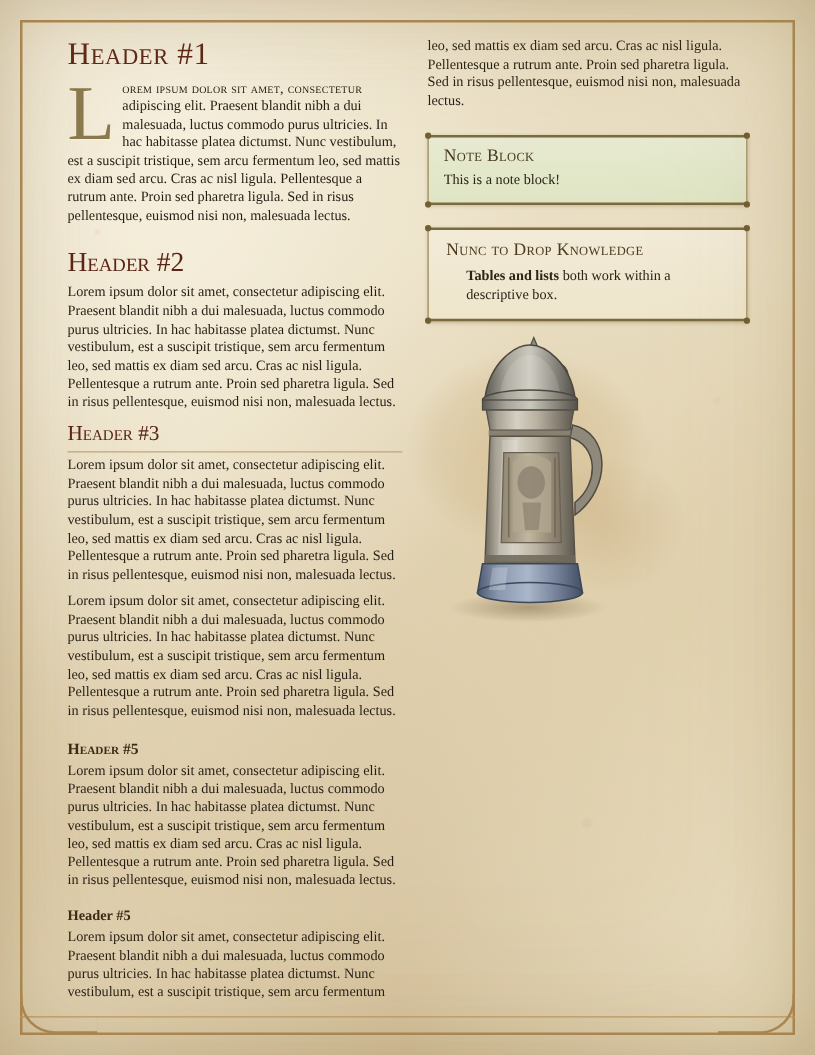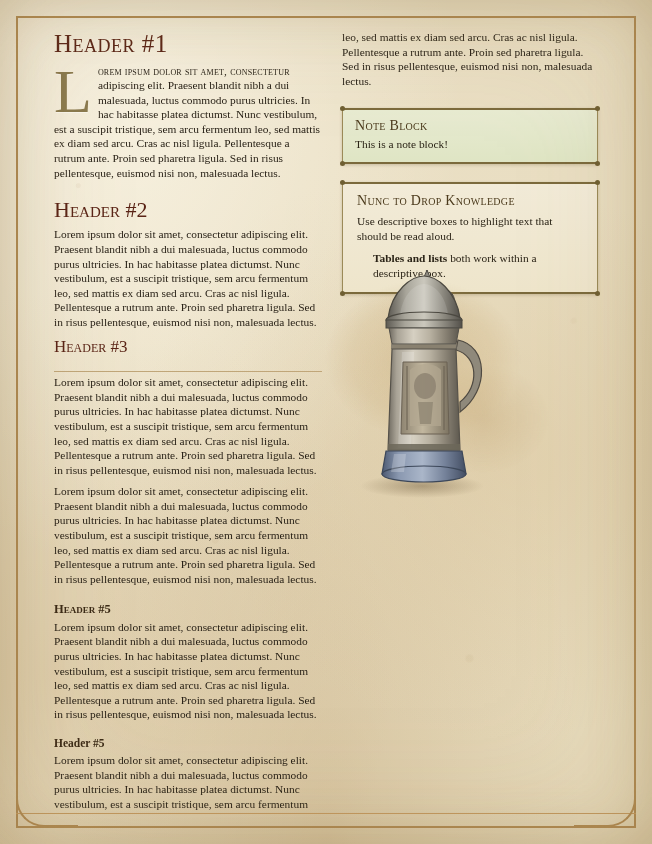--- a/index.html
+++ b/index.html
@@ -106,21 +106,21 @@
     font-weight: normal;
     margin: 18px 0 5px 0;
     line-height: 1.1;
   }
   .h3 {
     font-variant: small-caps;
     color: #5a2416;
     font-size: 17px;
     font-weight: normal;
     margin: 4px 0 3px 0;
-    padding-bottom: 15px;
+    padding-bottom: 5px;
     border-bottom: 1px solid #c0a679;
     line-height: 1.15;
   }
   .h4 {
     font-variant: small-caps;
     color: #5a2416;
     font-size: 14px;
     font-weight: normal;
     margin: 16px 0 3px 0;
     line-height: 1.15;
@@ -309,21 +309,20 @@
         <div class="note-title">Note Block</div>
         <p class="note-text">This is a note block!</p>
       </div>
 
       <div class="desc-block">
         <span class="nub tl"></span>
         <span class="nub tr"></span>
         <span class="nub bl"></span>
         <span class="nub br"></span>
         <div class="desc-title">Nunc to Drop Knowledge</div>
-        <p class="desc-text">Use descriptive boxes to highlight text that should be read aloud.</p>
         <p class="desc-text last"><b>Tables and lists</b><span> both work within a descriptive box.</span></p>
       </div>
     </div>
   </div>
 
   <div id="stein-wrap">
     <div id="stein-stain"></div>
     <svg id="stein-svg" width="160" height="236" viewBox="0 0 160 236">
       <defs>
         <linearGradient id="bodyG" x1="0" y1="0" x2="1" y2="0">

